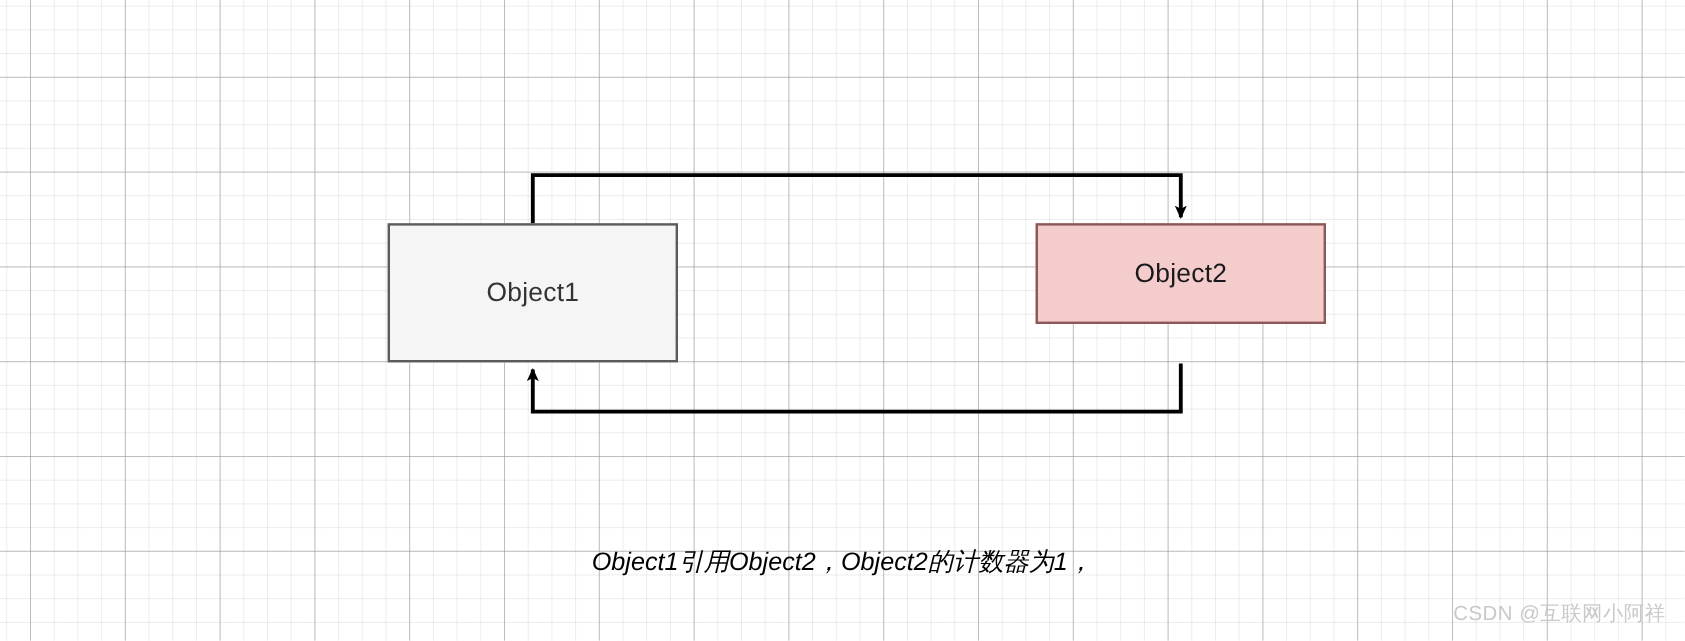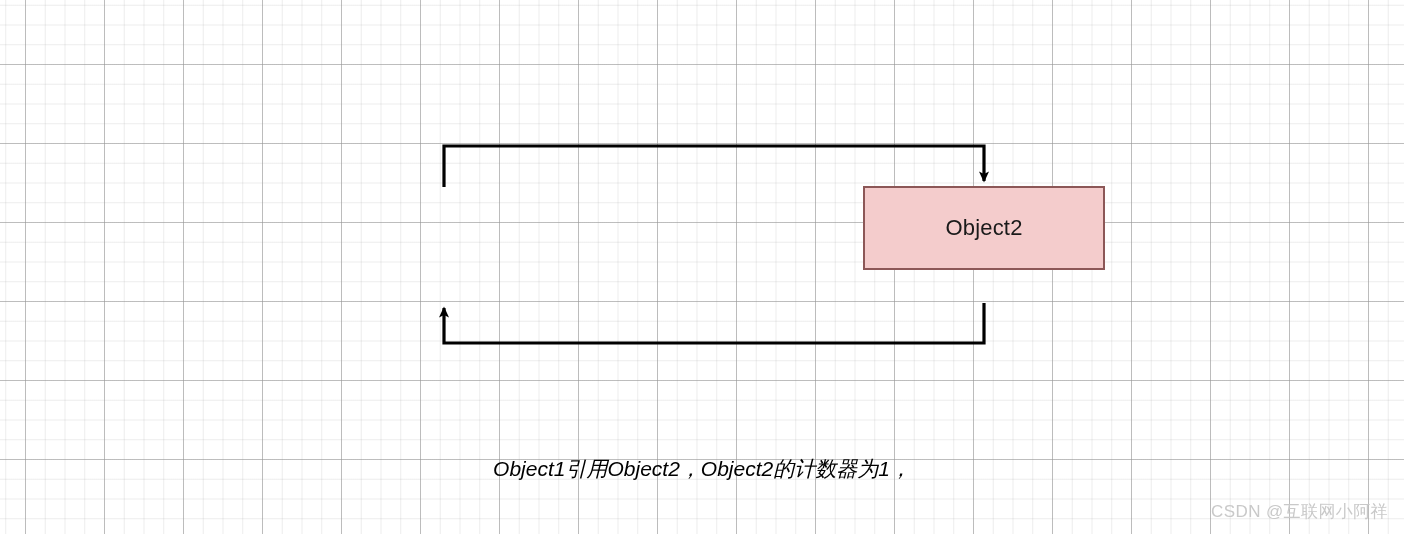--- a/index.html
+++ b/index.html
@@ -106,20 +106,23 @@
 
     <g>
       <path d="M444,187 L444,146 L984,146 L984,181" fill="none" stroke="#000000" stroke-width="3.2" stroke-linecap="butt" stroke-linejoin="miter" marker-end="url(#arrowhead)"></path>
     </g>
 
     <g>
       <path d="M984,303 L984,343 L444,343 L444,308" fill="none" stroke="#000000" stroke-width="3.2" stroke-linecap="butt" stroke-linejoin="miter" marker-end="url(#arrowhead)"></path>
     </g>
   </svg>
 
+  <div class="node" id="node-object1">
+    <span>Object1</span>
+  </div>
 
   <div class="node" id="node-object2">
     <span>Object2</span>
   </div>
 
   <div id="caption">
     <span class="cap-line">Object1引用Object2，Object2的计数器为1，</span>
     
   </div>
 

